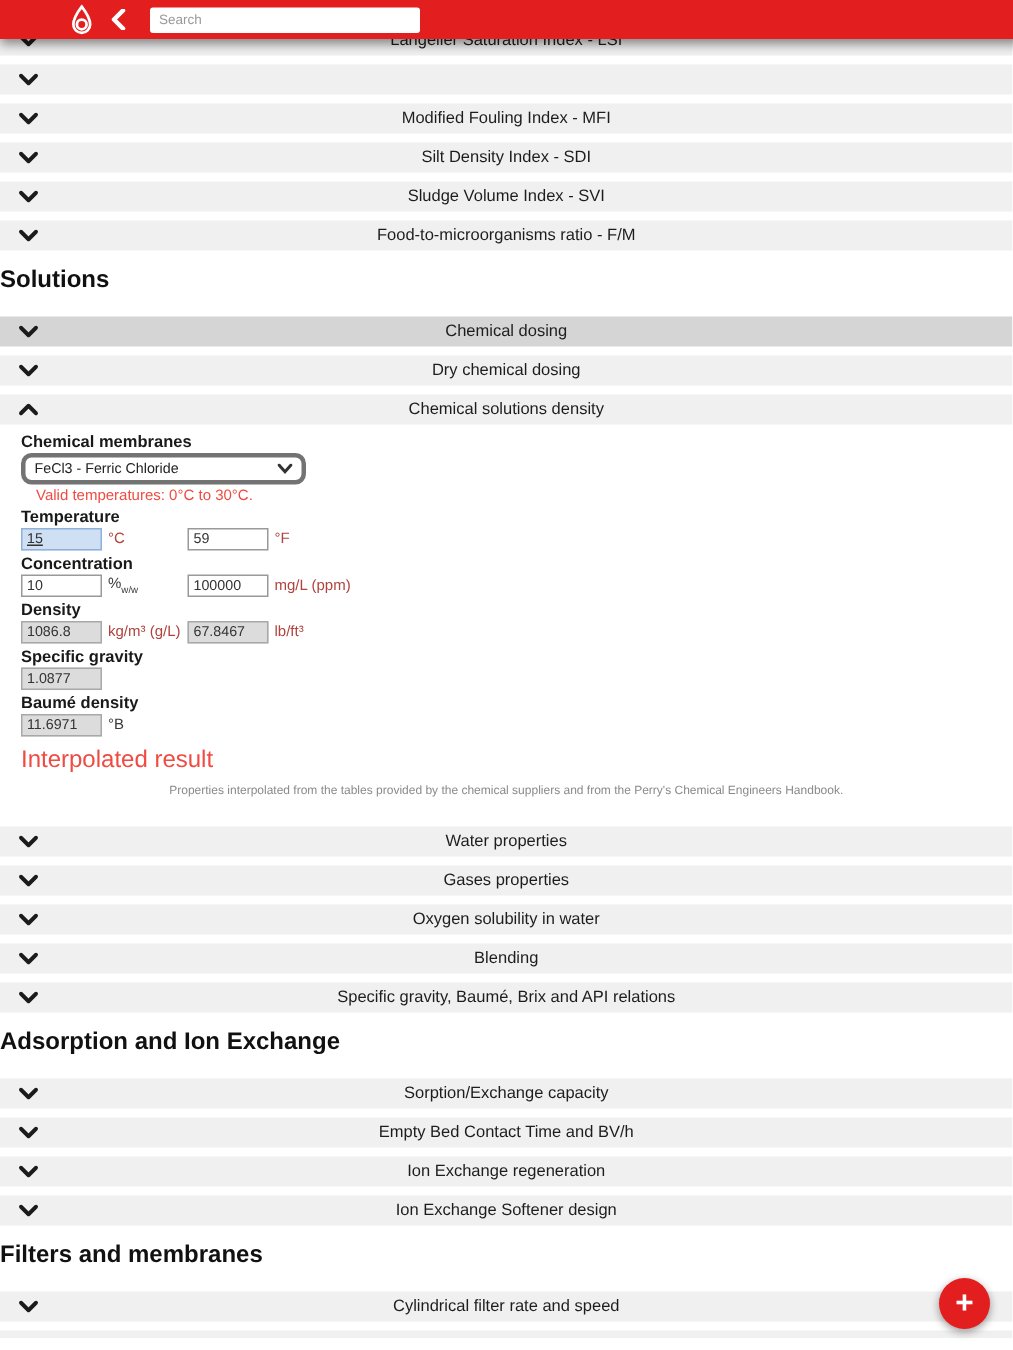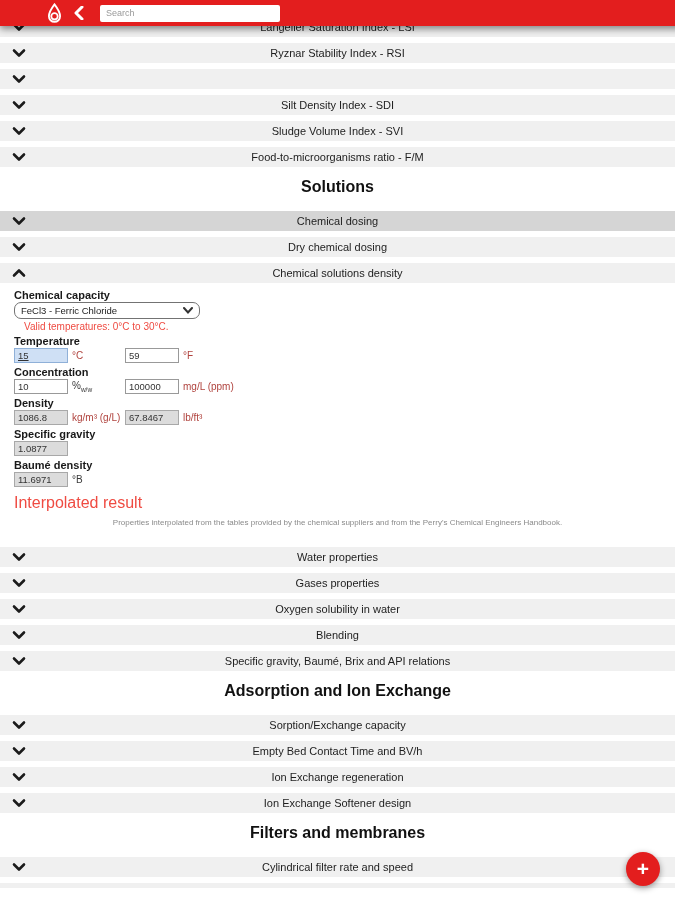--- a/index.html
+++ b/index.html
@@ -22,37 +22,37 @@
     margin-left:14px;width:168px;height:17px;border:none;border-radius:2px;
     background:#ffffff;font-size:9px;color:#444;padding:0 6px;outline:none;
     font-family:"Liberation Sans",sans-serif;
   }
   .searchbox::placeholder{color:#9a9a9a;}
   .menubtn{margin-left:auto;margin-right:14px;background:none;border:none;padding:0;cursor:pointer;display:flex;flex-direction:column;gap:2.6px;}
   .menubtn i{display:block;width:20px;height:3.2px;background:#fff;border-radius:1px;}
   
   main{padding-top:26px;}
   .heading{
-    font-size:16px;font-weight:bold;color:#111;text-align:center;
+    font-size:16px;font-weight:bold;color:#111;
     margin:12px 0 16px 0;line-height:16px;
   }
   .row{
     position:relative;height:20px;background:#f0f0f0;margin-bottom:6px;
     display:flex;align-items:center;justify-content:center;cursor:pointer;
   }
   .row.pressed{background:#d5d5d5;}
   .row.first{margin-top:-9px;}
   .row .chev{position:absolute;left:12px;top:50%;transform:translateY(-50%);display:flex;}
   .rowlabel{font-size:11px;color:#1d1d1d;line-height:20px;}
   
   .panel{padding:0 14px 14px 14px;margin-bottom:6px;}
   .flabel{font-weight:bold;font-size:11px;color:#191919;line-height:12px;margin-top:2px;}
   .flabel.mt{margin-top:3px;}
   .selectbox{
-    margin-top:1px;width:172px;height:15px;border:1px solid #737373;border-radius:7px;
+    margin-top:1px;width:172px;height:15px;border:3px solid #737373;border-radius:7px;
     background:#fff;display:flex;align-items:center;justify-content:space-between;
     padding:0 6px;font-size:9.5px;color:#222;cursor:pointer;box-sizing:content-box;
   }
   .helper{color:#ef4b42;font-size:10px;line-height:11px;margin:2px 0 0 10px;}
   .fieldrow{display:flex;align-items:center;margin-top:1px;height:15px;}
   .fcol{display:flex;align-items:center;min-width:111px;}
   .fcol2{display:flex;align-items:center;}
   input.small{
     width:46px;height:13px;border:1px solid #999;font-size:9.5px;color:#333;
     padding:0 3px;background:#fff;font-family:"Liberation Sans",sans-serif;outline:none;
@@ -111,28 +111,28 @@
           </svg>
         </span>
         <span class="rowlabel">Langelier Saturation Index - LSI</span>
       </div>
       <div class="row">
         <span class="chev">
           <svg width="14" height="9" viewBox="0 0 14 9">
             <path d="M2 2 L7 7 L12 2" fill="none" stroke="#1b1b1b" stroke-width="2.6" stroke-linecap="round" stroke-linejoin="round"></path>
           </svg>
         </span>
-        <span class="rowlabel">Ryznar Stability Index - RSI</span>
-      </div>
-      <div class="row">
-        <span class="chev">
-          <svg width="14" height="9" viewBox="0 0 14 9">
-            <path d="M2 2 L7 7 L12 2" fill="none" stroke="#1b1b1b" stroke-width="2.6" stroke-linecap="round" stroke-linejoin="round"></path>
-          </svg>
-        </span>
+      </div>
+      <div class="row">
+        <span class="chev">
+          <svg width="14" height="9" viewBox="0 0 14 9">
+            <path d="M2 2 L7 7 L12 2" fill="none" stroke="#1b1b1b" stroke-width="2.6" stroke-linecap="round" stroke-linejoin="round"></path>
+          </svg>
+        </span>
+        <span class="rowlabel">Modified Fouling Index - MFI</span>
       </div>
       <div class="row">
         <span class="chev">
           <svg width="14" height="9" viewBox="0 0 14 9">
             <path d="M2 2 L7 7 L12 2" fill="none" stroke="#1b1b1b" stroke-width="2.6" stroke-linecap="round" stroke-linejoin="round"></path>
           </svg>
         </span>
         <span class="rowlabel">Silt Density Index - SDI</span>
       </div>
       <div class="row">
@@ -170,21 +170,21 @@
       </div>
       <div class="row">
         <span class="chev">
           <svg width="14" height="9" viewBox="0 0 14 9">
             <path d="M2 7 L7 2 L12 7" fill="none" stroke="#1b1b1b" stroke-width="2.6" stroke-linecap="round" stroke-linejoin="round"></path>
           </svg>
         </span>
         <span class="rowlabel">Chemical solutions density</span>
       </div>
       <section class="panel" id="density-panel">
-      <div class="flabel">Chemical capacity</div>
+      <div class="flabel">Chemical membranes</div>
       <div class="selectbox">
         <span>FeCl3 - Ferric Chloride</span>
         <svg width="10" height="7" viewBox="0 0 10 7">
           <path d="M1 1 L5 5.5 L9 1" fill="none" stroke="#333" stroke-width="2" stroke-linecap="round"></path>
         </svg>
       </div>
       <div class="helper">Valid temperatures: 0°C to 30°C.</div>
 
       <div class="flabel mt">Temperature</div>
       <div class="fieldrow">

